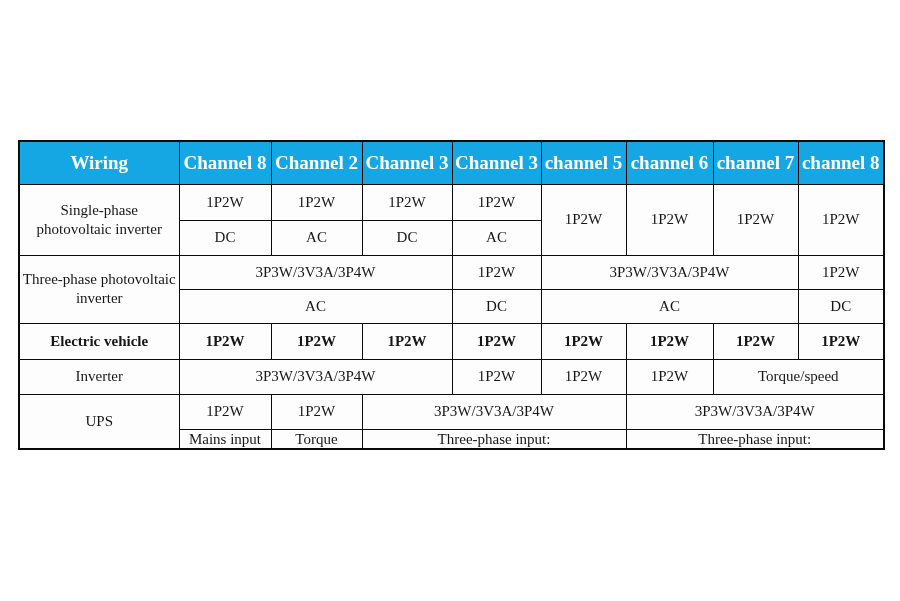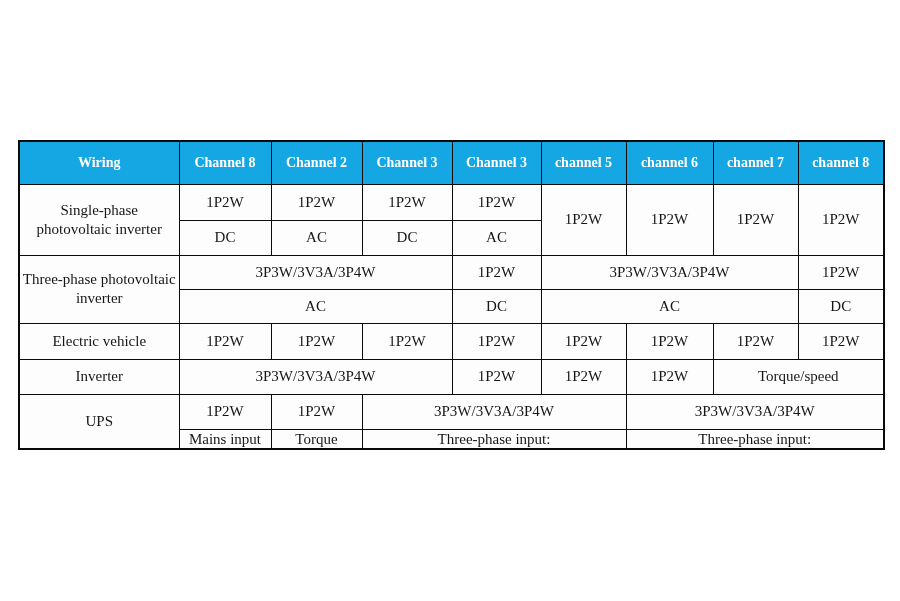--- a/index.html
+++ b/index.html
@@ -25,29 +25,29 @@
     padding: 0 2px;
     font-size: 15px;
     color: #161616;
     line-height: 1.25;
     overflow: hidden;
   }
   table.spec thead th {
     background: #14a7e3;
     color: #ffffff;
     font-weight: bold;
-    font-size: 14px;
+    font-size: 19px;
     height: 41px;
   }
   tr.r-hdr { height: 43px; }
   tr.r-a1 { height: 36px; margin-top: 16px; }
   tr.r-a2 { height: 35px; }
   tr.r-b1 { height: 34px; }
   tr.r-b2 { height: 34px; }
-  tr.r-c  { height: 36px; }
+  tr.r-c  { height: 36px; font-weight: bold; }
   tr.r-d  { height: 35px; padding-left: 19px; }
   tr.r-e1 { height: 35px; }
   tr.r-e2 { height: 20px; }
   td.row-label { padding: 0 6px; }
 </style>
 </head>
 <body>
 
 <div class="stage">
   <div class="table-wrap">

